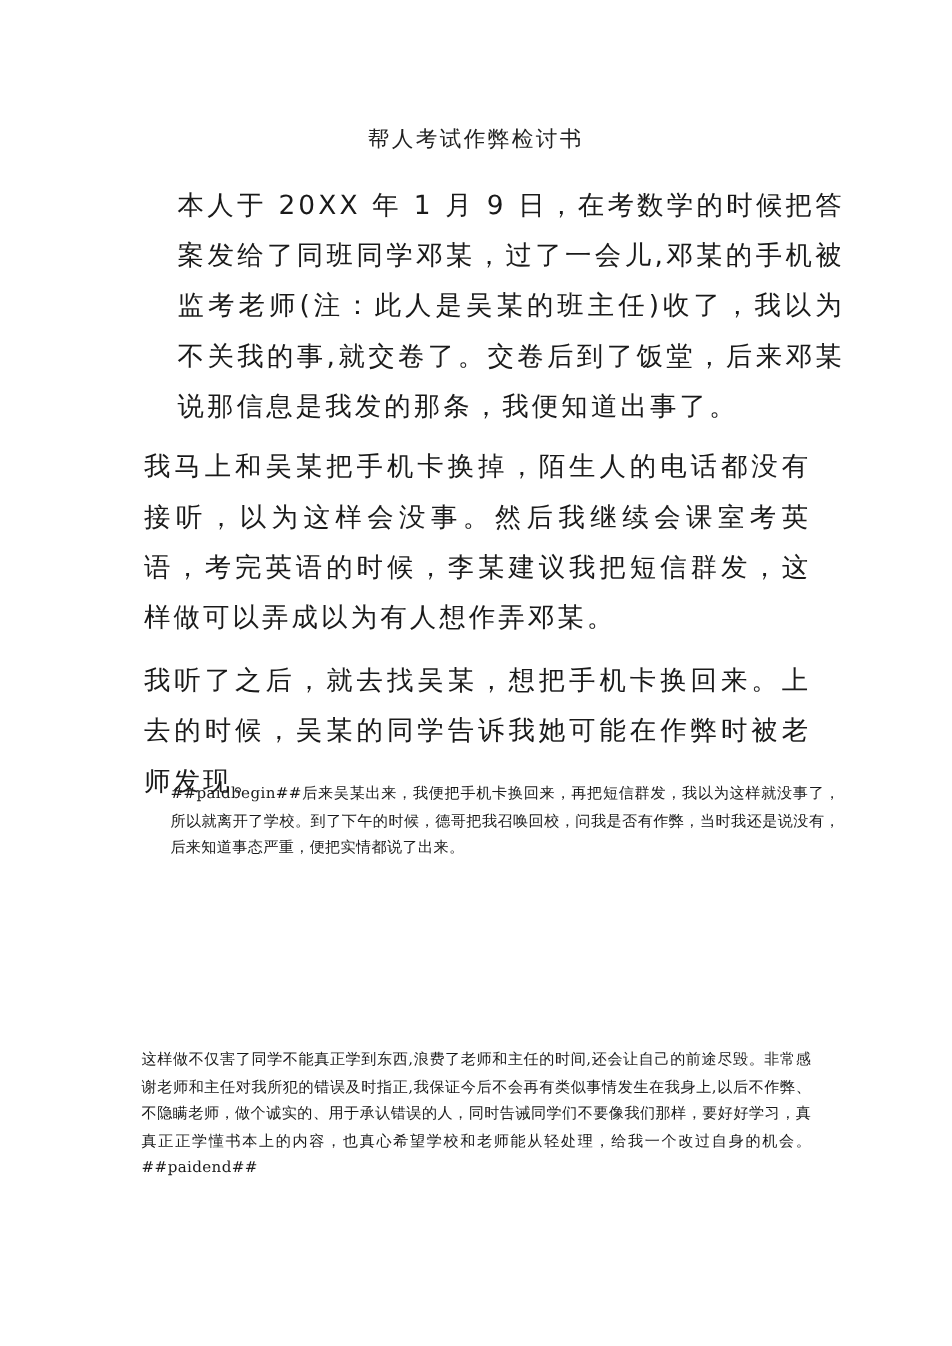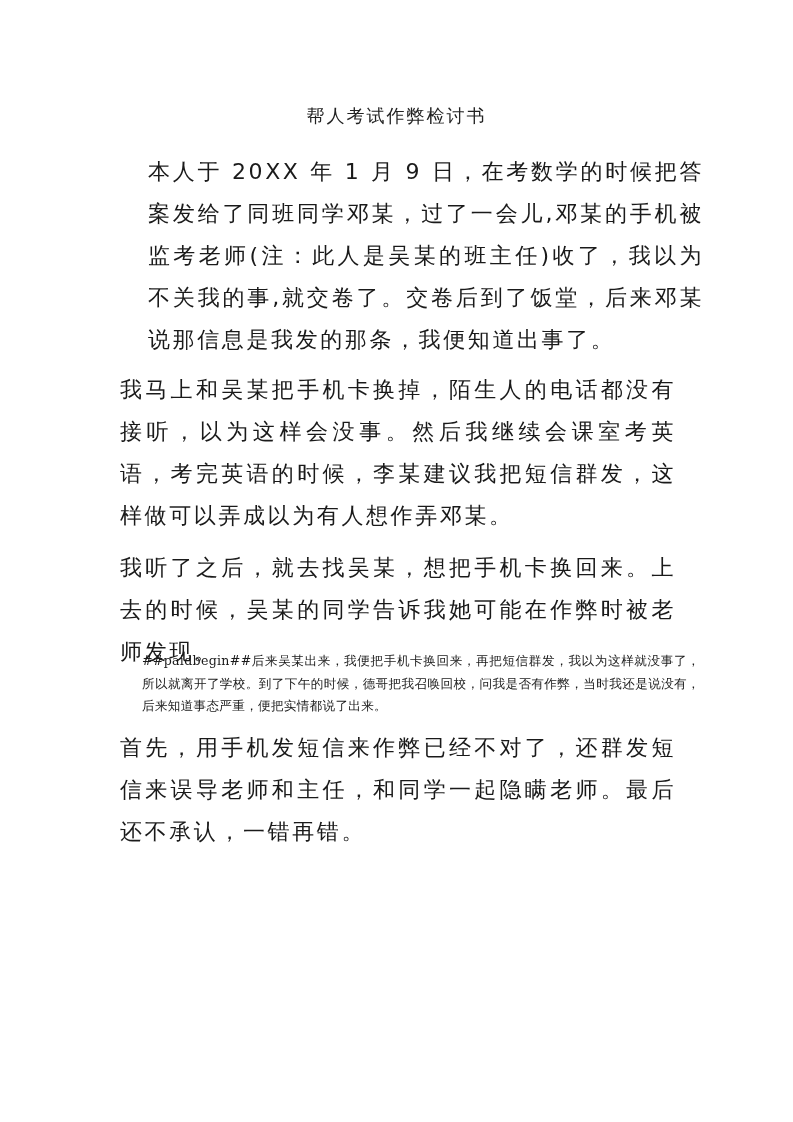--- a/index.html
+++ b/index.html
@@ -63,14 +63,14 @@
 </head>
 <body>
 
 <div class="page">
   <div class="title">帮人考试作弊检讨书</div>
 
   <div class="big" id="p1">本人于 20XX 年 1 月 9 日，在考数学的时候把答案发给了同班同学邓某，过了一会儿,邓某的手机被监考老师(注：此人是吴某的班主任)收了，我以为不关我的事,就交卷了。交卷后到了饭堂，后来邓某说那信息是我发的那条，我便知道出事了。</div>
   <div class="big" id="p2">我马上和吴某把手机卡换掉，陌生人的电话都没有接听，以为这样会没事。然后我继续会课室考英语，考完英语的时候，李某建议我把短信群发，这样做可以弄成以为有人想作弄邓某。</div>
   <div class="big" id="p3">我听了之后，就去找吴某，想把手机卡换回来。上去的时候，吴某的同学告诉我她可能在作弊时被老师发现。</div>
   <div class="small" id="p4">##paidbegin##后来吴某出来，我便把手机卡换回来，再把短信群发，我以为这样就没事了，所以就离开了学校。到了下午的时候，德哥把我召唤回校，问我是否有作弊，当时我还是说没有，后来知道事态严重，便把实情都说了出来。</div>
-  <div class="big" id="p5">首先，用手机发短信来作弊已经不对了，还群发短信来误导老师和主任，和同学一起隐瞒老师。最后还不承认，一错再错。</div>
+  <div class="small" id="p6">这样做不仅害了同学不能真正学到东西,浪费了老师和主任的时间,还会让自己的前途尽毁。非常感谢老师和主任对我所犯的错误及时指正,我保证今后不会再有类似事情发生在我身上,以后不作弊、不隐瞒老师，做个诚实的、用于承认错误的人，同时告诫同学们不要像我们那样，要好好学习，真真正正学懂书本上的内容，也真心希望学校和老师能从轻处理，给我一个改过自身的机会。##paidend##</div>
 </div>
 
 </body></html>

